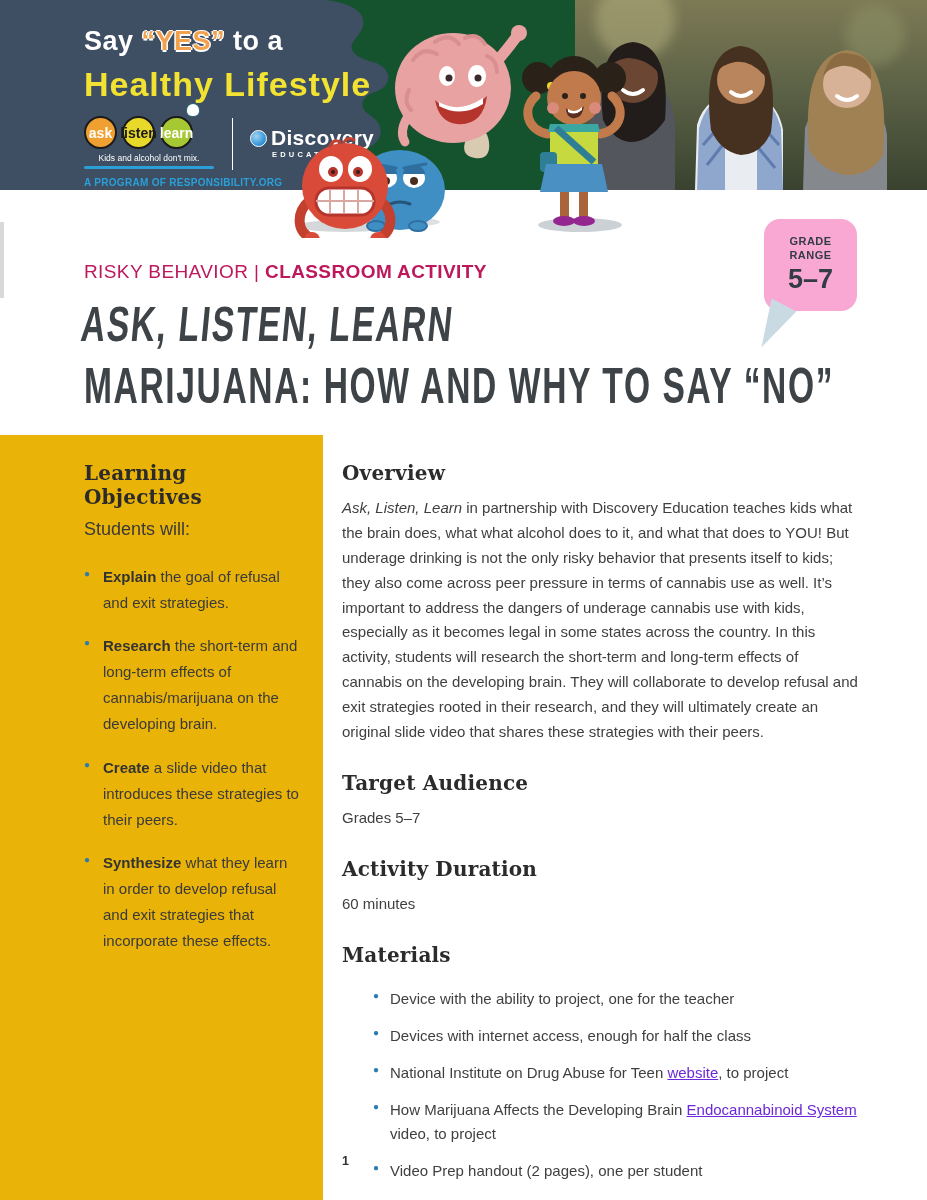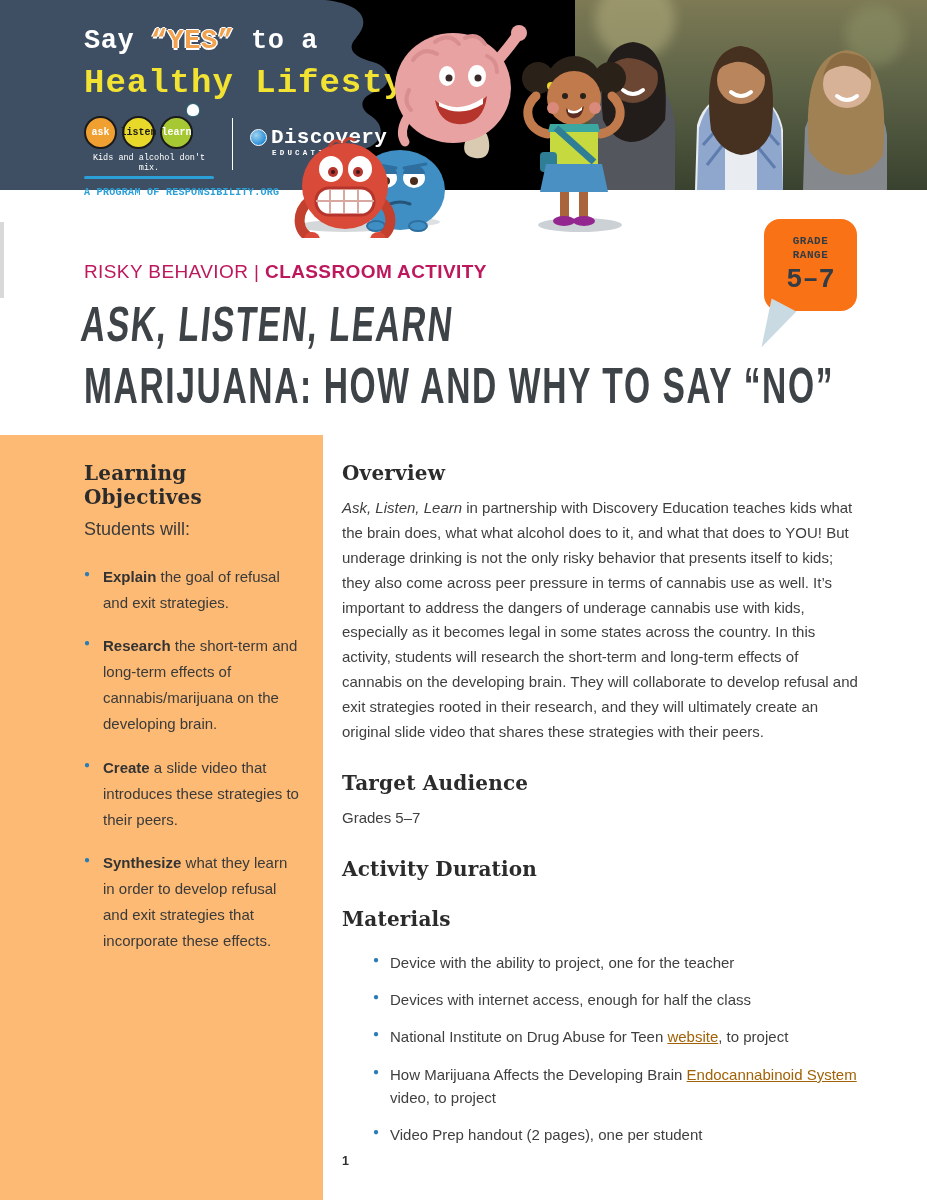--- a/index.html
+++ b/index.html
@@ -4,39 +4,39 @@
 <style>
   * { margin:0; padding:0; box-sizing:border-box; }
   html,body { background:#9a9a9a; }
   body { font-family:"Liberation Sans", sans-serif; }
   .page {
     position:relative; width:927px; height:1200px; margin:0 auto;
     background:#ffffff; overflow:hidden;
   }
 
   
-  .banner { position:absolute; left:0; top:0; width:927px; height:190px; background:#000000;font-family:Liberation Mono, monospace; }
+  .banner { position:absolute; left:0; top:0; width:927px; height:190px; background:#14532d; }
   .banner-svg { position:absolute; left:0; top:0; }
   .photo-wrap { position:absolute; right:0; top:0; width:352px; height:190px; z-index:1; }
   .chars-svg { position:absolute; left:280px; top:0; width:400px; height:238px; z-index:3; pointer-events:none; }
 
   .banner-text { position:absolute; left:84px; top:26px; z-index:2; }
   .banner-line1 { font-size:27px; font-weight:bold; color:#ffffff; letter-spacing:.5px; }
   .banner-line1 .yes {
     color:#F2A14E;
     text-shadow:-1.5px 0 #fff, 1.5px 0 #fff, 0 -1.5px #fff, 0 1.5px #fff;
   }
   .banner-line2 { margin-top:8px; font-size:34px; font-weight:bold; color:#F2E232; letter-spacing:1px; }
 
   .all-logo { position:absolute; left:84px; top:116px; z-index:2; width:130px; }
   .all-circles { display:flex; align-items:center; gap:5px; }
   .all-circle {
     width:33px; height:33px; border-radius:50%;
     display:flex; align-items:center; justify-content:center;
-    font-size:10px; font-weight:bold; border:2px solid #1b1b1b;
+    font-size:14px; font-weight:bold; border:2px solid #1b1b1b;
   }
   .c-ask { background:#F0A030; color:#fff; }
   .c-listen { background:#E8D82A; color:#1b1b1b; }
   .c-learn { background:#A6C832; color:#fff; position:relative; }
   .bulb { position:absolute; top:-14px; right:-8px; width:12px; height:12px; border-radius:50% 50% 40% 40%; background:#fff; box-shadow:0 0 0 1px #2E6B7B; }
   .all-tagline { margin-top:4px; font-size:8.5px; color:#ffffff; text-align:center; }
   .all-underline { margin-top:3px; height:3px; background:#2B9FD8; border-radius:2px; }
   .all-program { margin-top:8px; font-size:10px; font-weight:bold; color:#2B9FD8; letter-spacing:.3px; white-space:nowrap; }
 
   .logo-divider { position:absolute; left:232px; top:118px; width:1px; height:52px; background:#ffffff; z-index:2; }
@@ -44,23 +44,23 @@
   .de-logo { position:absolute; left:250px; top:126px; z-index:2; color:#fff; }
   .de-top { display:flex; align-items:center; gap:4px; }
   .de-globe { width:17px; height:17px; border-radius:50%;
     background:radial-gradient(circle at 35% 35%, #9fd4f0, #2B8FD8 70%); border:1.5px solid #fff; }
   .de-name { font-size:21px; font-weight:bold; letter-spacing:.3px; }
   .de-sub { font-size:7.5px; letter-spacing:3.2px; margin-left:22px; margin-top:0px; font-weight:bold; }
 
   
   .grade-badge { position:absolute; left:764px; top:219px; z-index:2; }
   .grade-bubble {
-    width:93px; height:92px; background:#f97316; border-radius:16px;
+    width:93px; height:92px; background:#f9a8d4; border-radius:16px;
     display:flex; flex-direction:column; align-items:center; justify-content:center;
-    font-family:Liberation Mono, monospace; color:#333C44; text-align:center;
+    font-family:Liberation Sans, sans-serif; color:#333C44; text-align:center;
   }
   .grade-label { font-size:11px; font-weight:bold; letter-spacing:.5px; line-height:1.25; white-space:pre-line; }
   .grade-value { font-size:27px; font-weight:bold; margin-top:2px; }
   .grade-tail { position:absolute; left:6px; top:86px; width:0; height:0;
     border-left:14px solid transparent; border-right:14px solid transparent;
     border-top:48px solid #C9DAE3; transform:rotate(28deg); transform-origin:top center; }
 
   
   .edge-strip { position:absolute; left:0; top:222px; width:4px; height:76px; background:#D9D9D9; }
 
@@ -68,40 +68,40 @@
   .eyebrow { position:absolute; left:84px; top:261px; font-size:19px; color:#be185d; letter-spacing:.4px; }
   .eyebrow b { font-weight:bold; }
   .doc-title { position:absolute; left:84px; top:296px; color:#3E4347; }
   .t-line { font-weight:bold; white-space:nowrap; transform-origin:left top; }
   .t1 { font-size:42px; letter-spacing:2px; transform:scale(.80,1.18) skewX(-8deg); }
   .t2 { font-size:42px; letter-spacing:2px; transform:scale(.80,1.18); margin-top:14px; }
 
   
   .sidebar {
     position:absolute; left:0; top:435px; width:323px; height:765px;
-    background:#fdba74; padding:26px 20px 0 84px; color:#3A3A3A;
+    background:#eab308; padding:26px 20px 0 84px; color:#3A3A3A;
   }
   .sidebar h2 { font-family:"DejaVu Serif", serif; font-size:20px; color:#2B2B2B; letter-spacing:.2px; }
   .sb-intro { margin-top:10px; font-size:18px; }
   .objectives { list-style:none; margin-top:24px; }
   .objectives li {
     position:relative; padding-left:19px; margin-bottom:17px;
     font-size:15px; line-height:1.74; color:#3A3A3A;
   }
   .objectives li::before { content:"●"; position:absolute; left:0; top:1px; font-size:10px; color:#2B7BB5; }
   .objectives b { font-weight:bold; color:#333; }
 
   .main { position:absolute; left:342px; top:445px; width:517px; color:#3F3F3F; }
   .main h2 { font-family:"DejaVu Serif", serif; font-size:20px; color:#2B2B2B; margin-top:26px; margin-bottom:11px; letter-spacing:.2px; }
   .main h2:first-child { margin-top:16px; }
   .main p { font-size:15px; line-height:1.66; }
   .materials { list-style:none; margin-top:20px; padding-left:48px; }
   .materials li { position:relative; margin-bottom:14px; font-size:15px; line-height:1.55; }
   .materials li::before { content:"●"; position:absolute; left:-17px; top:1px; font-size:10px; color:#2B7BB5; }
-  .materials a { color:#a16207; text-decoration:underline; }
+  .materials a { color:#6d28d9; text-decoration:underline; }
 
   .footer { position:absolute; left:342px; top:1154px; width:517px; display:flex; justify-content:space-between; align-items:baseline; }
   .copyright { font-size:11.5px; color:#2F2F2F; }
   .page-num { font-size:12.5px; font-weight:bold; color:#2F2F2F; margin-right:18px; }
 </style>
 </head>
 <body>
 
 <div class="page">
 
@@ -292,20 +292,21 @@
   </aside>
 
   <main class="main">
     <h2>Overview</h2>
     <p><i>Ask, Listen, Learn</i><span> in partnership with Discovery Education teaches kids what the brain does, what what alcohol does to it, and what that does to YOU! But underage drinking is not the only risky behavior that presents itself to kids; they also come across peer pressure in terms of cannabis use as well. It’s important to address the dangers of underage cannabis use with kids, especially as it becomes legal in some states across the country. In this activity, students will research the short-term and long-term effects of cannabis on the developing brain. They will collaborate to develop refusal and exit strategies rooted in their research, and they will ultimately create an original slide video that shares these strategies with their peers.</span></p>
 
     <h2>Target Audience</h2>
     <p>Grades 5–7</p>
 
     <h2>Activity Duration</h2>
+    <p>60 minutes</p>
 
     <h2>Materials</h2>
     <ul class="materials">
         <li>Device with the ability to project, one for the teacher</li>
         <li>Devices with internet access, enough for half the class</li>
         <li>National Institute on Drug Abuse for Teen <a href="#">website</a>, to project</li>
         <li>How Marijuana Affects the Developing Brain <a href="#">Endocannabinoid System</a> video, to project</li>
         <li>Video Prep handout (2 pages), one per student</li>
       </ul>
   </main>

